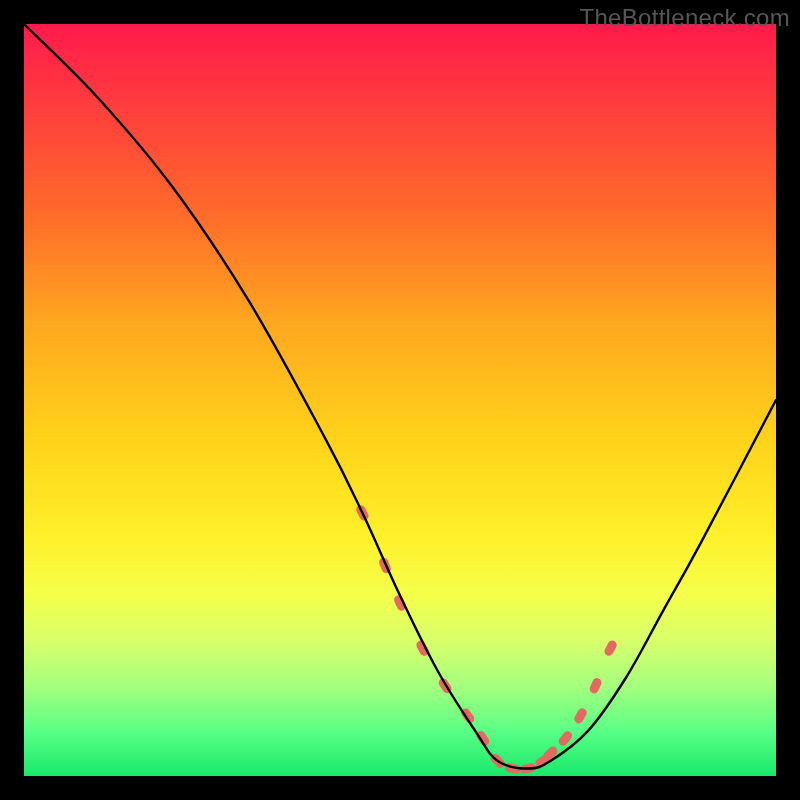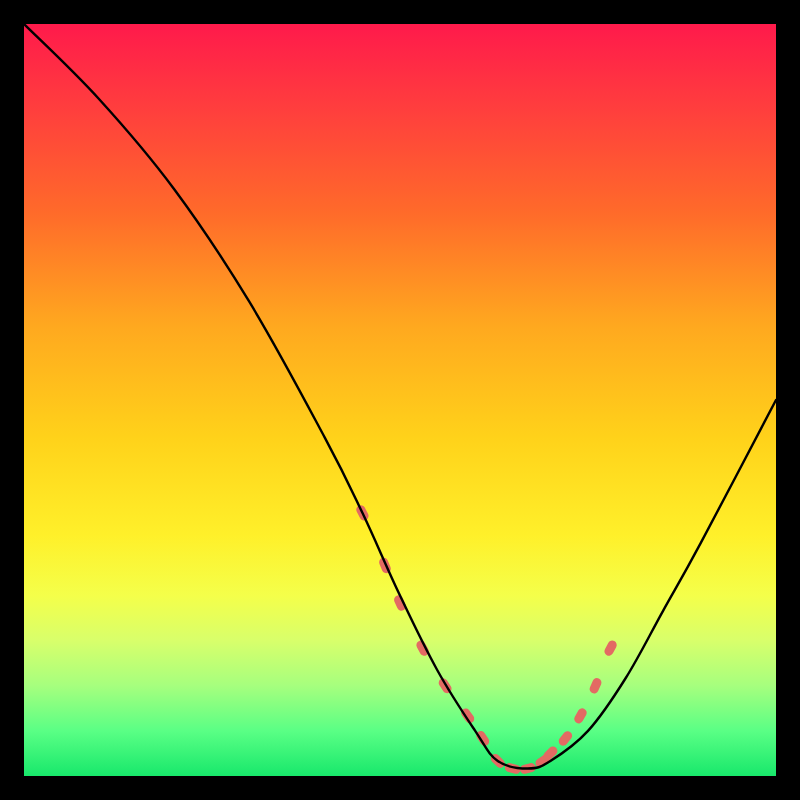--- a/index.html
+++ b/index.html
@@ -75,13 +75,14 @@
           <rect x="510.88" y="732.46" width="16" height="9" rx="4.5" fill="#e36a63" transform="rotate(-33.690067525979785 518.88 736.96)"></rect>
           <rect x="518.4" y="724.94" width="16" height="9" rx="4.5" fill="#e36a63" transform="rotate(-45.00000000000015 526.4 729.44)"></rect>
           <rect x="533.4399999999999" y="709.9" width="16" height="9" rx="4.5" fill="#e36a63" transform="rotate(-51.34019174590989 541.4399999999999 714.4)"></rect>
           <rect x="548.48" y="687.34" width="16" height="9" rx="4.5" fill="#e36a63" transform="rotate(-60.25511870305773 556.48 691.84)"></rect>
           <rect x="563.52" y="657.26" width="16" height="9" rx="4.5" fill="#e36a63" transform="rotate(-66.03751102542182 571.52 661.76)"></rect>
           <rect x="578.5600000000001" y="619.66" width="16" height="9" rx="4.5" fill="#e36a63" transform="rotate(-61.943333634628786 586.5600000000001 624.16)"></rect>
         </g>
       <path id="curvePath" fill="none" stroke="#000" stroke-width="2.4" stroke-linecap="round" d="M 0 0 C 13.536 13.535999999999987, 48.128 45.42079999999994, 75.2 75.19999999999993 C 102.272 104.97919999999992, 123.328 128.89279999999994, 150.4 165.43999999999994 C 177.472 201.98719999999994, 198.528 233.5712, 225.6 278.24 C 252.672 322.90880000000004, 280.496 375.69919999999996, 300.8 413.59999999999997 C 321.10400000000004 451.50079999999997, 324.86400000000003 460.37440000000004, 338.40000000000003 488.8 C 351.93600000000004 517.2256, 362.464 543.0944, 376 571.52 C 389.536 599.9456, 400.064 622.3552, 413.6 646.72 C 427.136 671.0848000000001, 440.3712 690.6368, 451.2 706.88 C 462.0288 723.1232, 464.28479999999996 730.192, 473.76 736.96 C 483.2352 743.7280000000001, 494.36480000000006 744.48, 503.84000000000003 744.48 C 513.3152 744.48, 515.5712 743.7280000000001, 526.4 736.96 C 537.2288 730.192, 550.4639999999999 721.7696, 564 706.88 C 577.5360000000001 691.9904, 588.0640000000001 675.8976, 601.6 654.24 C 615.136 632.5824, 625.6639999999999 610.9248, 639.1999999999999 586.56 C 652.736 562.1951999999999, 656.4960000000001 556.7808, 676.8000000000001 518.88 C 697.104 480.9792, 738.464 401.7184, 752 376"></path>
     </svg>
   </div>
+  <div class="watermark">TheBottleneck.com</div>
 </div>
 
 </body></html>

